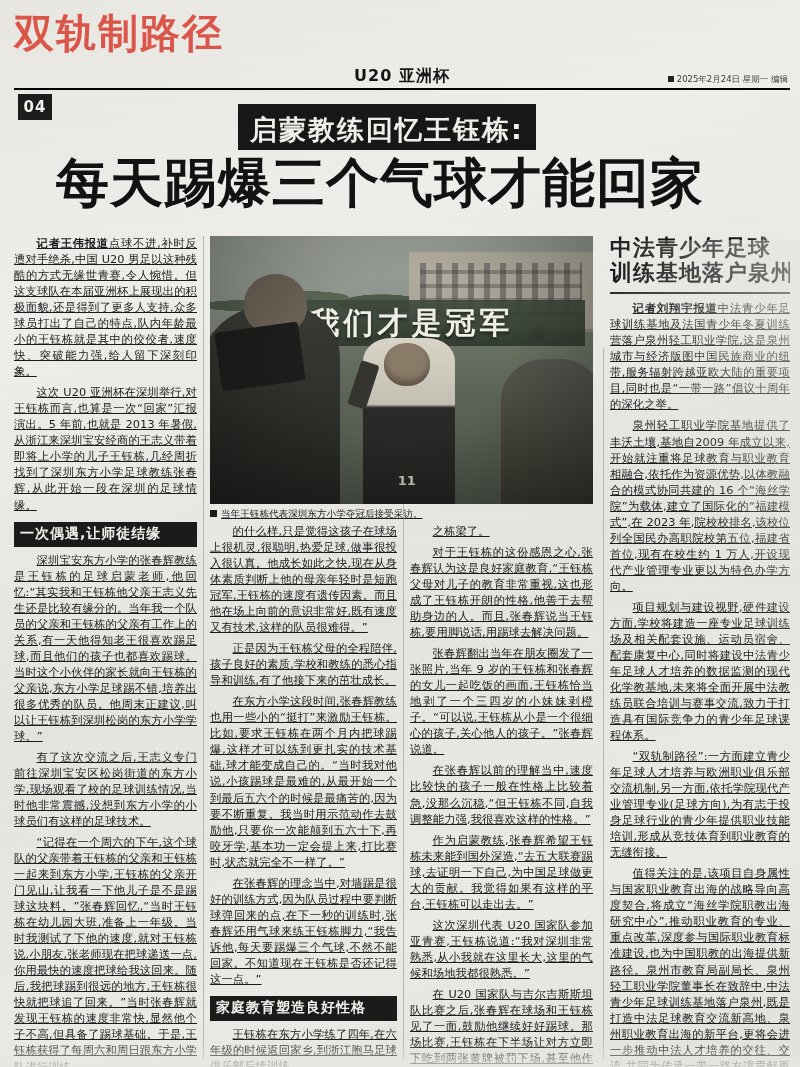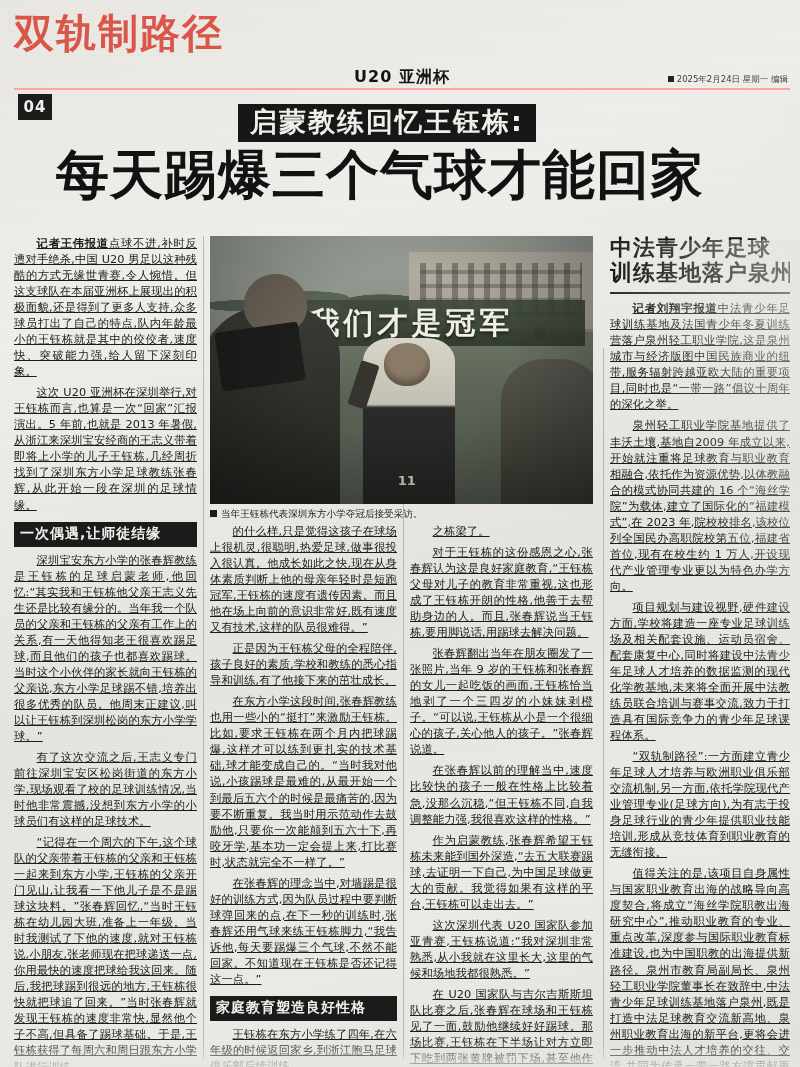--- a/index.html
+++ b/index.html
@@ -54,23 +54,23 @@
   }
 
   
   .masthead {
     position: absolute;
     top: 66px;
     left: 14px;
     right: 10px;
     height: 22px;
     display: flex;
-    align-items: center;
+    align-items: flex-start;
     justify-content: center;
-    border-bottom: 2px solid #fca5a5;
+    border-bottom: 2px solid #000000;
   }
   .masthead .mast-title {
     font-family: "DejaVu Sans", "Liberation Sans", sans-serif;
     font-weight: 700;
     font-size: 16px;
     letter-spacing: 1px;
     color: #141414;
   }
   .masthead .mast-date {
     position: absolute;
@@ -115,21 +115,21 @@
     right: 10px;
   }
   .kicker {
     display: inline-block;
     background: #171717;
     color: #f0eee8;
     font-family: "DejaVu Sans", "Liberation Sans", sans-serif;
     font-weight: 700;
     font-size: 27px;
     letter-spacing: 2px;
-    padding: 4px 12px 6px 12px;
+    padding: 12px 12px 6px 12px;
     margin-left: 182px;
     line-height: 1.05;
     white-space: nowrap;
   }
   .main-headline {
     margin-top: 6px;
     font-family: "DejaVu Sans", "Liberation Sans", sans-serif;
     font-weight: 700;
     font-size: 53px;
     letter-spacing: 1px;
@@ -363,20 +363,21 @@
   }
   .photo-caption {
     position: absolute;
     left: 0;
     bottom: -17px;
     width: 100%;
     font-family: "DejaVu Sans", "Liberation Sans", sans-serif;
     font-size: 9.6px;
     color: #1d1d1d;
     white-space: nowrap;
+    text-decoration: underline;
   }
   .photo-caption .sq {
     display: inline-block;
     width: 7px;
     height: 7px;
     background: #1c1c1c;
     margin-right: 4px;
   }
 
   

